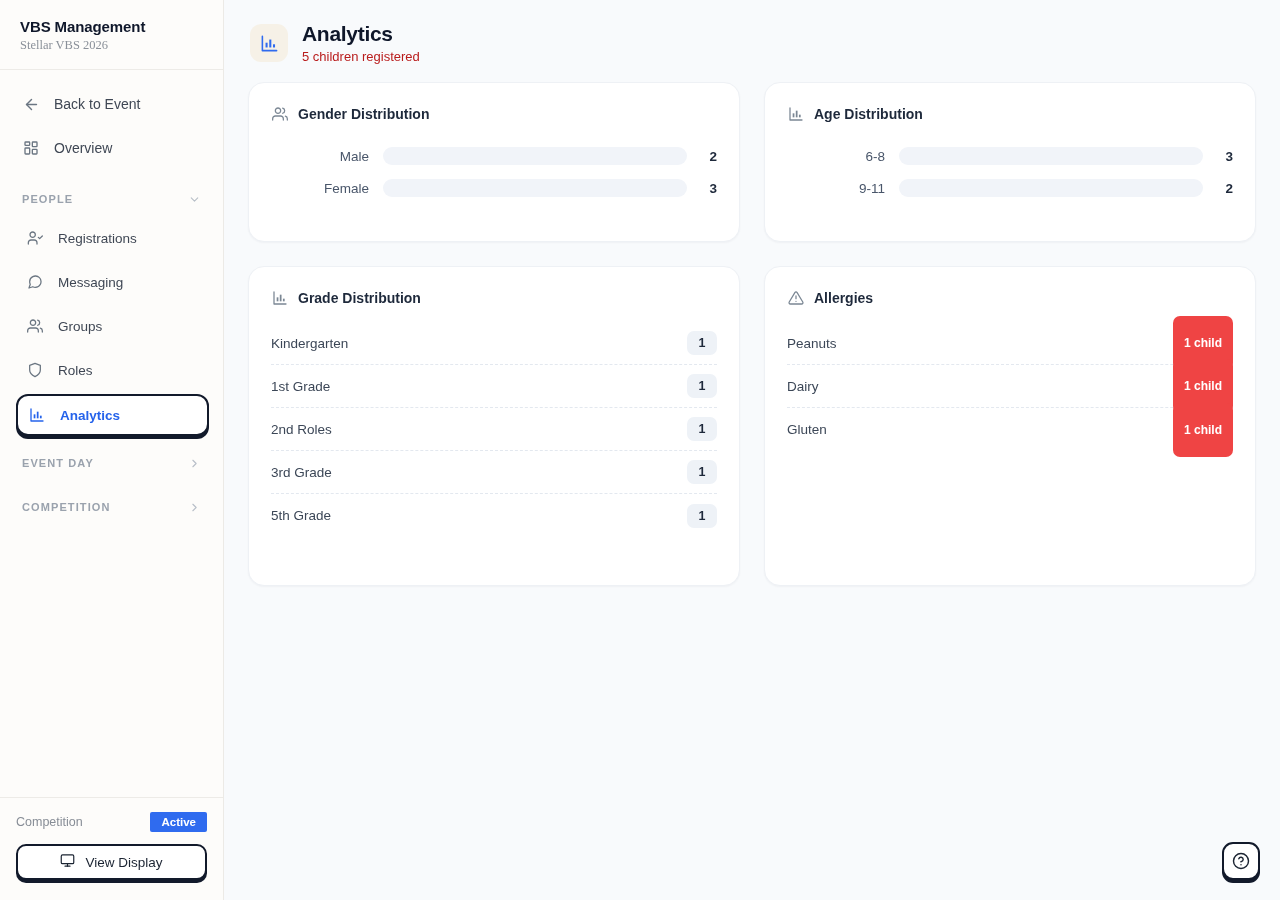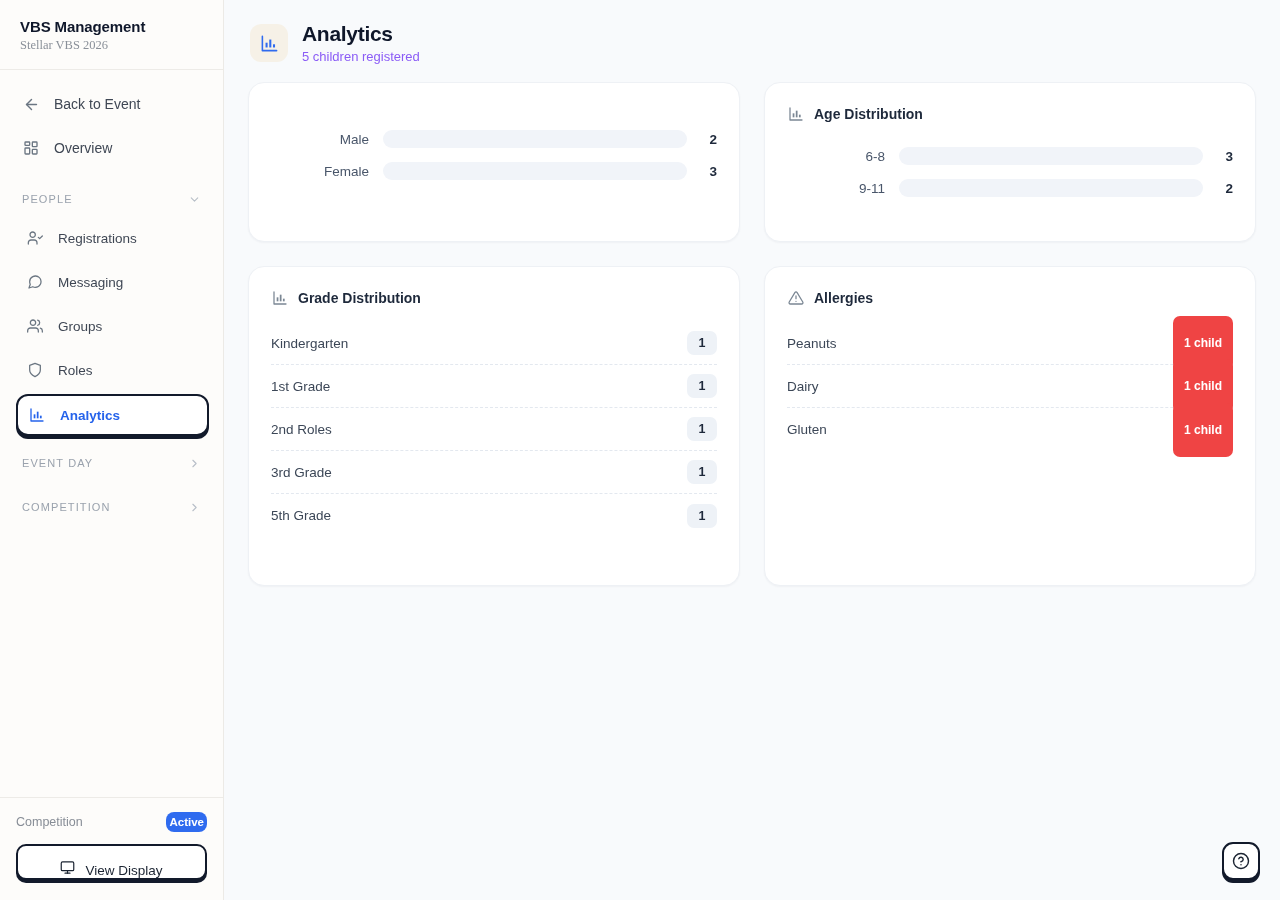--- a/index.html
+++ b/index.html
@@ -43,51 +43,51 @@
     color: #2563eb; font-weight: bold;
     height: 42px;
     margin-left: 16px; margin-right: 14px;
     border-radius: 12px;
   }
   .sb-link.active .ic { color: #2563eb; }
 
   .sb-section {
     display: flex; align-items: center; justify-content: space-between;
     height: 34px; margin: 10px 12px 2px 12px; padding: 0 10px;
-    font-size: 11px; font-weight: normal; letter-spacing: 1.1px;
+    font-size: 11px; font-weight: bold; letter-spacing: 1.1px;
     color: #9aa2ad; cursor: pointer;
   }
   .sb-section.first { margin-top: 14px; }
   .sb-section .chev { color: #b7bec7; display: flex; }
 
   .sb-foot { padding: 0 16px 20px 16px; border-top: 1px solid #edebe7; padding-top: 14px; }
   .sb-foot-row { display: flex; align-items: center; justify-content: space-between; margin-bottom: 12px; }
   .sb-foot-label { font-size: 12.5px; color: #878d96; }
   .badge-active {
     background: #2f6bef; color: #fff; font-size: 11.5px; font-weight: bold;
-    padding: 4px 3px; border-radius: 8px;
+    padding: 4px 11px; border-radius: 2px;
   }
   .btn-display {
-    display: flex; align-items: flex-end; justify-content: center; gap: 10px;
+    display: flex; align-items: center; justify-content: center; gap: 10px;
     height: 36px; width: 100%;
     background: #fff; border: 2px solid #121a2b; border-radius: 10px;
     box-shadow: 0 3px 0 0 #121a2b;
     font-size: 13.5px; color: #1b2432; font-weight: normal; cursor: pointer;
   }
 
   
   .main { flex: 1; height: 900px; position: relative; overflow: hidden; }
   .page-head { display: flex; align-items: center; gap: 14px; padding: 22px 24px 18px 26px; }
   .head-icon {
     width: 38px; height: 38px; border-radius: 11px;
     background: #f6f1e7; display: flex; align-items: center; justify-content: center;
     color: #2f6bef; flex: 0 0 38px;
   }
   .head-title { font-size: 21px; font-weight: bold; color: #0f172a; letter-spacing: -0.3px; }
-  .head-sub { font-size: 13px; color: #8b5cf6; margin-top: 3px; }
+  .head-sub { font-size: 13px; color: #b91c1c; margin-top: 3px; }
 
   .grid {
     display: grid; grid-template-columns: 492px 492px;
     gap: 24px; padding: 0 24px;
   }
   .card {
     background: #fff; border: 1px solid #eef1f5; border-radius: 16px;
     box-shadow: 0 1px 2px rgba(16,24,40,0.04);
     padding: 22px 22px 22px 22px;
   }
@@ -282,20 +282,31 @@
       </div>
       <div>
         <div class="head-title">Analytics</div>
         <div class="head-sub">5 children registered</div>
       </div>
     </div>
 
     <div class="grid">
 
       <section class="card bars">
+        <div class="card-head">
+          <span class="ic">
+            <svg width="16" height="16" viewBox="0 0 24 24" fill="none" stroke="currentColor" stroke-width="1.9" stroke-linecap="round" stroke-linejoin="round">
+                <path d="M17 21v-2a4 4 0 0 0-4-4H5a4 4 0 0 0-4 4v2"></path>
+                <circle cx="9" cy="7" r="4"></circle>
+                <path d="M23 21v-2a4 4 0 0 0-3-3.87"></path>
+                <path d="M16 3.13a4 4 0 0 1 0 7.75"></path>
+              </svg>
+          </span>
+          <span class="card-title">Gender Distribution</span>
+        </div>
         <div class="bar-rows">
           <div class="bar-row">
             <span class="bar-label">Male</span>
             <span class="bar-track">
               <span class="bar-fill" style="width: 66.7%; background: rgb(37, 99, 235);"></span>
             </span>
             <span class="bar-val">2</span>
           </div>
           <div class="bar-row">
             <span class="bar-label">Female</span>

